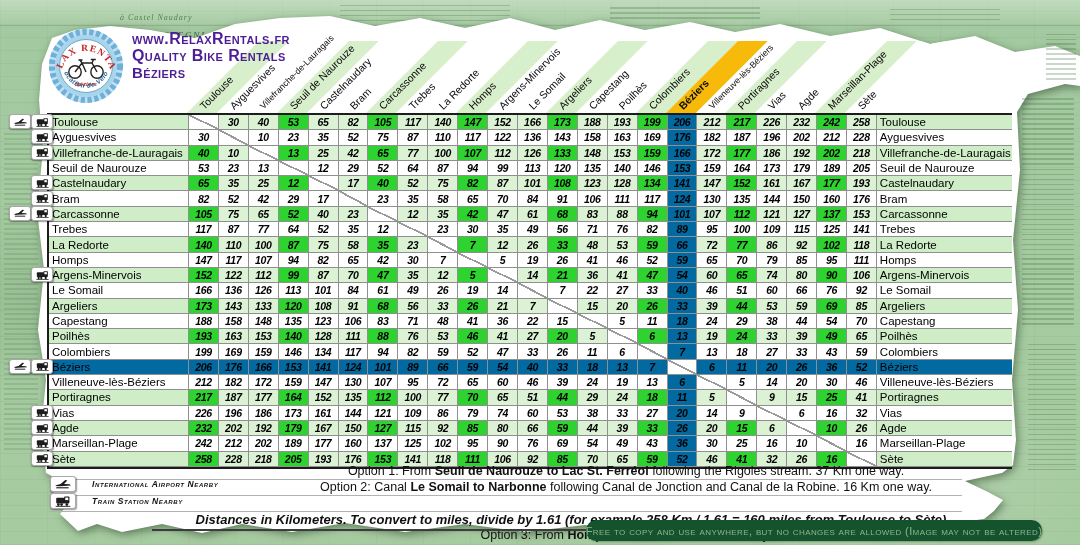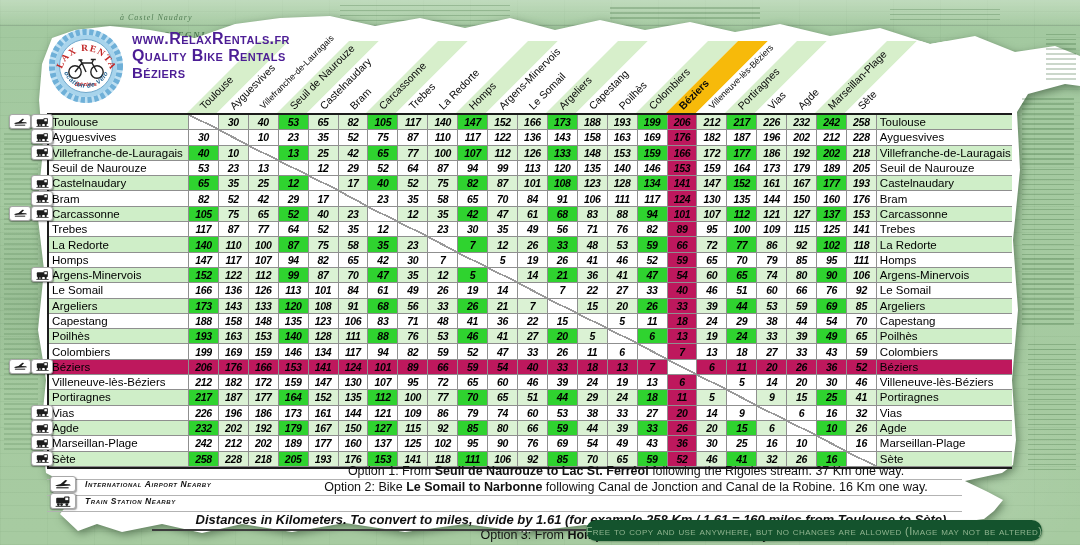--- a/index.html
+++ b/index.html
@@ -65,40 +65,40 @@
     grid-template-columns:140px repeat(23,29.913px) 135px;
     grid-auto-rows:15.304px;border:2px solid #1c1c1c;border-right:none;background:#fff;}
   .cell{display:flex;align-items:center;justify-content:center;
     border-right:1px solid #8f8f8f;border-bottom:1px solid #8f8f8f;
     font-style:italic;font-weight:bold;font-size:10.5px;color:#000;
     overflow:hidden;letter-spacing:-0.3px;}
   .rowlab,.rlab{justify-content:flex-start;padding-left:3px;font-style:normal;
     font-weight:normal;font-size:11.5px;letter-spacing:0;white-space:nowrap;}
   .rlab{border-right:none;}
   .c-wh{background:#fff;} .c-pale{background:#dbf2d4;} .c-br{background:#2fd32f;}
-  .c-or{background:#be185d;} .c-plab{background:#cfeec8;}
+  .c-or{background:#0369a1;} .c-plab{background:#cfeec8;}
   .c-diag{background-color:#fff;background-image:linear-gradient(to bottom left,
     transparent 46.5%, #9a9a9a 46.5%, #9a9a9a 53.5%, transparent 53.5%);}
 
   .ibtn{position:absolute;width:20px;height:13px;background:#fff;border:1px solid #a8a8a8;
     border-radius:3px;box-shadow:0.5px 1px 1.5px rgba(0,0,0,.4);
     display:flex;align-items:center;justify-content:center;}
   .ibtn svg{width:15px;height:10px;display:block;}
   .legend-btn{position:static;width:24px;height:14px;flex:0 0 24px;}
   .legend-btn svg{width:18px;height:12px;}
 
   .note-row{position:absolute;left:240px;width:772px;height:15px;line-height:15px;
     text-align:center;font-size:12.5px;color:#111;white-space:nowrap;}
   .note-row b{font-weight:bold;}
   .note-sep{position:absolute;left:47px;width:915px;height:0;border-top:1px solid #b3b3b3;}
   .note-dist{position:absolute;left:152px;width:838px;height:16px;line-height:16px;
     text-align:center;font-size:13px;font-weight:bold;font-style:italic;color:#111;white-space:nowrap;}
   .dist-sep{position:absolute;left:152px;width:838px;height:0;border-top:2px solid #3c3c3c;}
 
-  .legend-row{position:absolute;left:50px;display:flex;align-items:center;gap:9px;}
+  .legend-row{position:absolute;left:50px;display:flex;align-items:center;gap:16px;}
   .legend-text{font-size:8.5px;font-weight:bold;font-style:italic;
     font-variant:small-caps;letter-spacing:.6px;color:#111;white-space:nowrap;}
 
   .license-pill{position:absolute;left:586px;top:520px;width:456px;height:21px;
     background:#14532d;border-radius:11px;display:flex;align-items:center;justify-content:center;
     font-variant:small-caps;color:#8fb48f;font-size:11px;letter-spacing:.4px;
     box-shadow:1px 1px 2px rgba(30,60,30,.35);z-index:5;white-space:nowrap;}
 </style>
 </head>
 <body>
@@ -927,21 +927,21 @@
           <circle cx="4.2" cy="12" r="1.7" fill="#1c1c1c"></circle>
           <circle cx="8.2" cy="12" r="1.7" fill="#1c1c1c"></circle>
           <circle cx="14.8" cy="12" r="1.7" fill="#1c1c1c"></circle>
           <rect x="0.8" y="13.6" width="18.4" height="1.1" fill="#1c1c1c"></rect>
         </svg>
       </span>
     </div>
 
   <div class="note-row" style="top:464px;"><span>Option 1: From </span><b>Seuil de Naurouze to Lac St. Ferréol</b><span> following the Rigoles stream.  37 Km one way.</span></div>
   <div class="note-sep" style="top:479px;"></div>
-  <div class="note-row" style="top:480px;"><span>Option 2: Bike </span><b>Le Somail to Narbonne</b><span> following Canal de Jonction and Canal de la Robine.  16 Km one way.</span></div>
+  <div class="note-row" style="top:480px;"><span>Option 2: Canal </span><b>Le Somail to Narbonne</b><span> following Canal de Jonction and Canal de la Robine.  16 Km one way.</span></div>
   <div class="note-sep" style="top:495px;"></div>
   <div class="note-row" style="top:496px;margin-top:32px;"><span>Option 3: From </span><b>Homps to Minerve</b><span>.  14 Km one way.</span></div>
   <div class="note-sep" style="top:511px;"></div>
   <div class="note-dist" style="top:512px;">Distances in Kilometers.  To convert to miles, divide by 1.61 (for example 258 Km / 1.61 = 160 miles from Toulouse to Sète)</div>
   <div class="dist-sep" style="top:529px;"></div>
 
   <div class="legend-row" style="top:476px;">
     <span class="ibtn legend-btn" id="legend-plane">
         <svg viewBox="0 0 24 15">
           <path fill="#1c1c1c" d="M1.5 9.5 Q5 8.2 8.8 7.4 L15 2.2 L17.8 2.8 L13.4 7.4 L20.8 7.9 L22.5 9.4 L8 10.4 L4.5 10.6 Z"></path>

